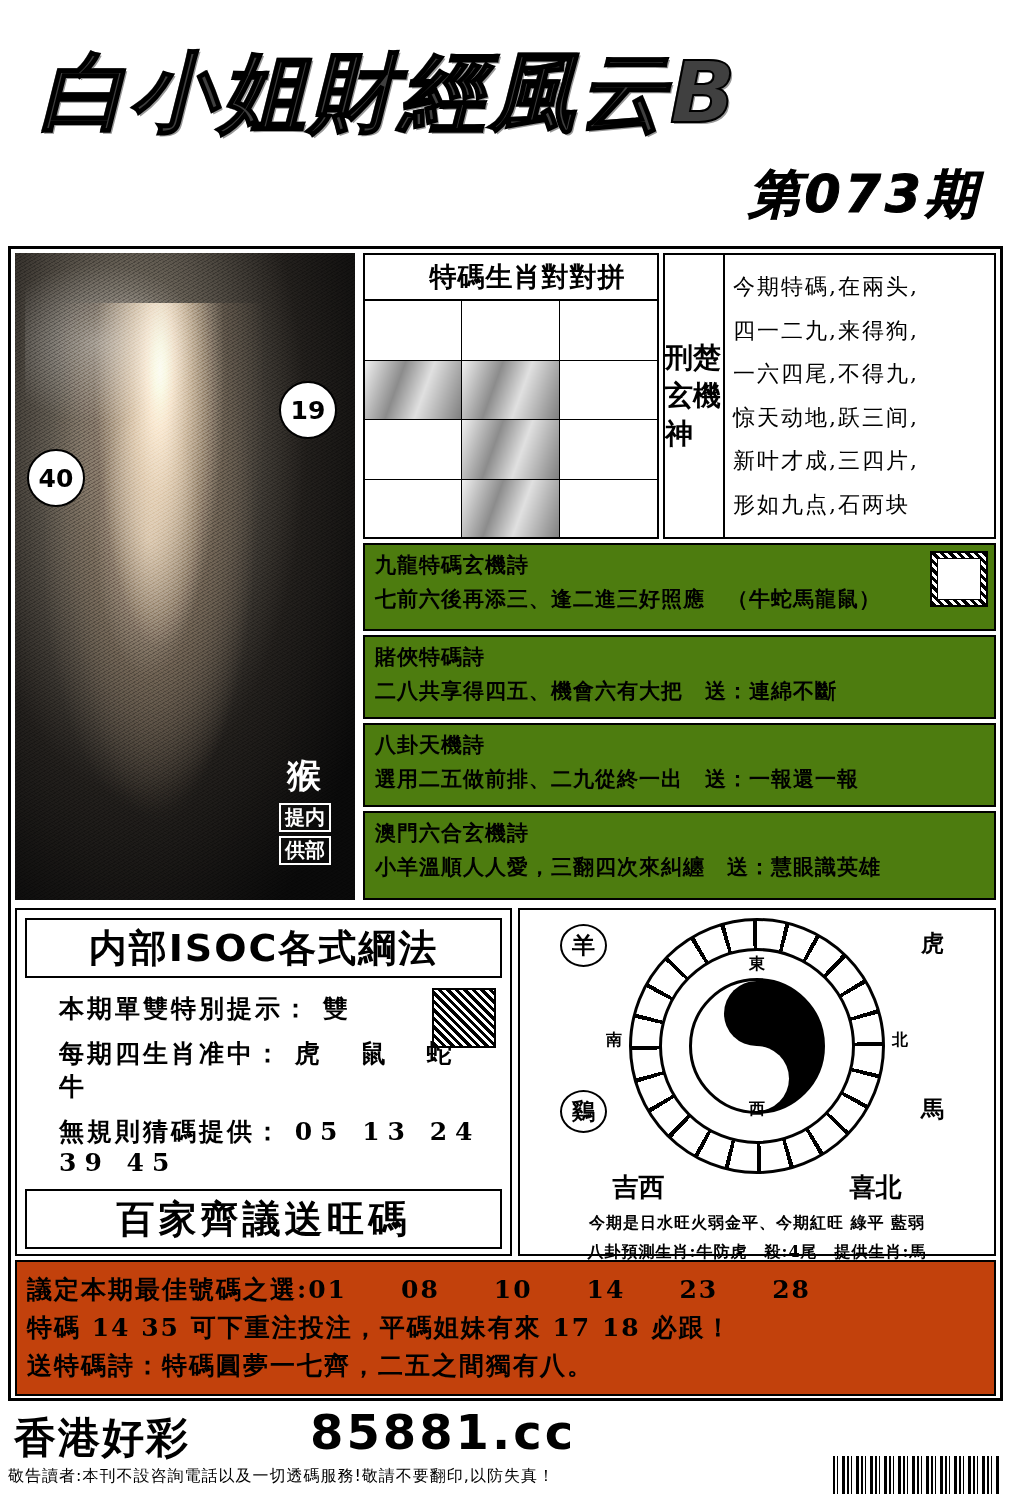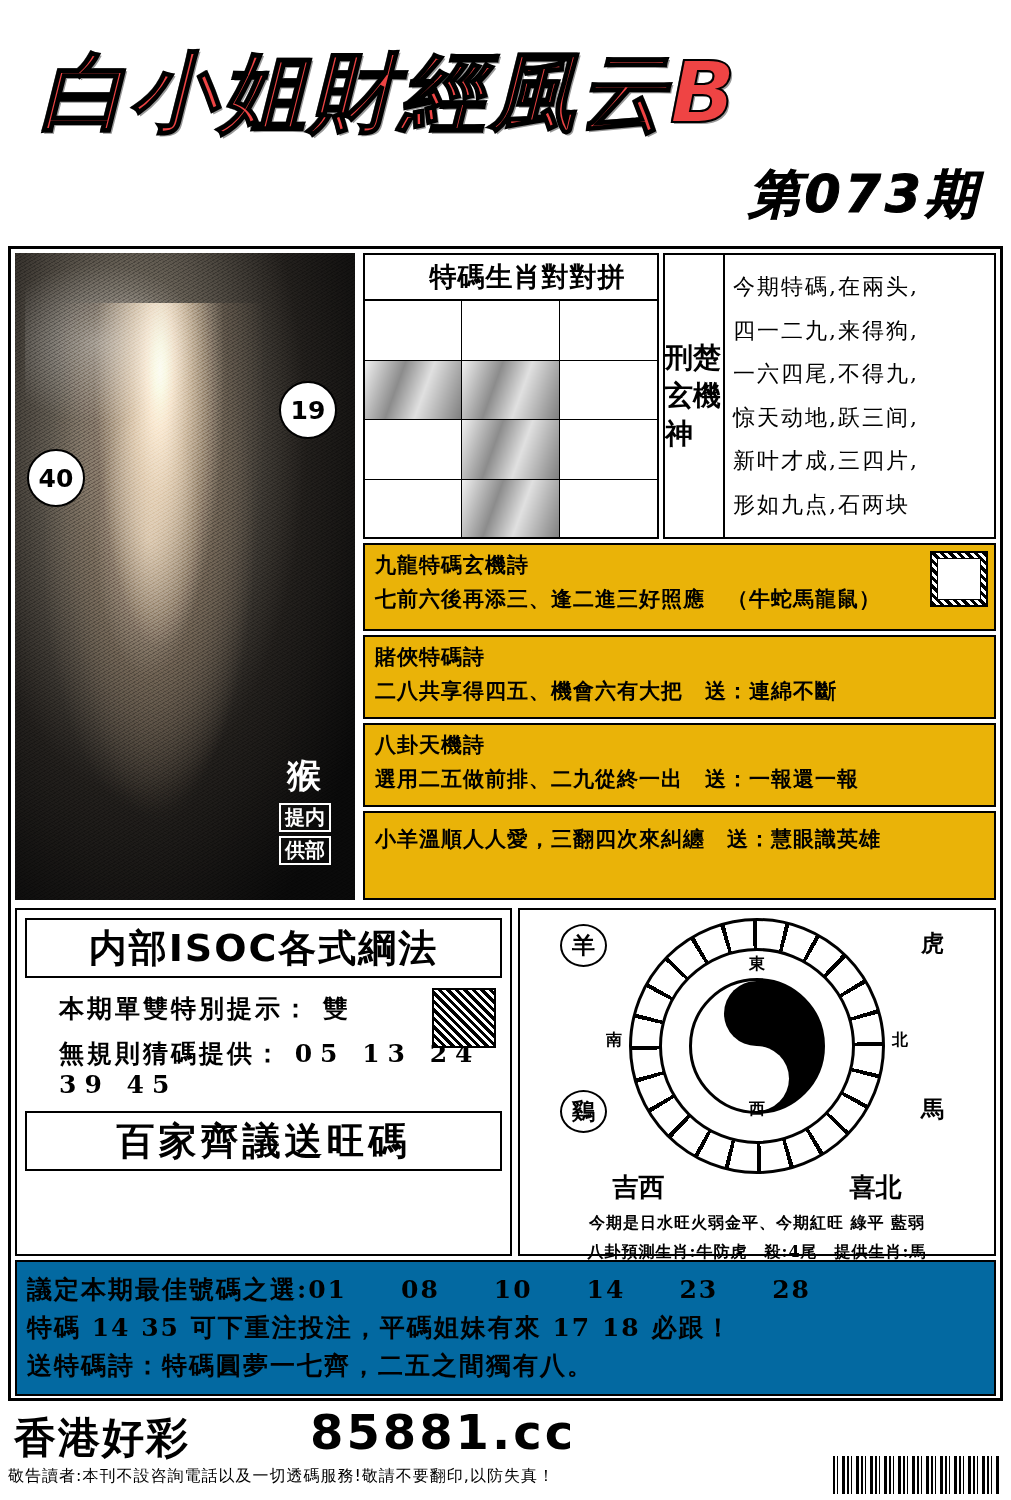--- a/index.html
+++ b/index.html
@@ -14,21 +14,21 @@
   
   .masthead{
     position:absolute;left:0;top:0;width:1011px;height:240px;
   }
   .mast-title{
     position:absolute;left:40px;top:35px;
     font-family:"DejaVu Sans","Liberation Sans",sans-serif;
     font-size:86px;font-weight:bold;letter-spacing:4px;
     font-style:italic;
     -webkit-text-stroke:2px #000;
-    color:#ef4444;
+    color:#404040;
     text-shadow:2px 2px 0 #999, -1px -1px 0 #555;
     white-space:nowrap;
   }
   .mast-issue{
     position:absolute;right:30px;top:160px;
     font-size:52px;font-weight:bold;font-style:italic;
     letter-spacing:4px;
     -webkit-text-stroke:1px #000;
   }
   
@@ -101,21 +101,21 @@
   .poem-block{position:absolute;left:652px;top:4px;width:333px;height:286px;border:2px solid #000;box-sizing:border-box;display:flex;}
   .poem-label{
     width:58px;border-right:2px solid #000;
     display:flex;flex-direction:column;align-items:center;justify-content:space-evenly;
     font-size:28px;font-weight:bold;padding:4px 0;
   }
   .poem-lines{flex:1;display:flex;flex-direction:column;justify-content:space-evenly;padding:4px 8px;}
   .poem-lines div{font-size:22px;font-weight:normal;letter-spacing:2px;font-family:"DejaVu Serif","Liberation Serif",serif;}
 
   
-  .verse{position:absolute;left:352px;width:633px;border:2px solid #000;box-sizing:border-box;padding:6px 10px;background:#eab308;}
+  .verse{position:absolute;left:352px;width:633px;border:2px solid #000;box-sizing:border-box;padding:6px 10px;background:#4d7c0f;}
   .verse .vt{font-size:21px;font-weight:bold;font-family:"DejaVu Serif","Liberation Serif",serif;letter-spacing:1px;}
   .verse .vb{font-size:21px;font-weight:bold;font-family:"DejaVu Serif","Liberation Serif",serif;letter-spacing:1px;margin-top:6px;}
   .v1{top:294px;height:88px;}
   .v2{top:386px;height:84px;}
   .v3{top:474px;height:84px;}
   .v4{top:562px;height:89px;}
   .seal{
     position:absolute;right:6px;top:6px;width:54px;height:52px;border:2px solid #000;
     background:repeating-linear-gradient(45deg,#000 0 3px,#fff 3px 6px);
   }
@@ -169,21 +169,21 @@
   .dir.w{left:50%;bottom:58px;transform:translateX(-50%);}
   .corner{position:absolute;font-size:23px;font-weight:bold;border:2px solid #000;border-radius:50%;padding:4px 10px;}
   .corner.tl{left:40px;top:14px;}
   .corner.tr{right:40px;top:14px;border:none;}
   .corner.bl{left:40px;top:180px;}
   .corner.br{right:40px;top:180px;border:none;}
   .bagua-bottom{display:flex;justify-content:space-around;font-size:26px;font-weight:bold;margin-top:-8px;}
   .bagua-note{font-size:16px;font-weight:bold;text-align:center;letter-spacing:1px;margin-top:8px;font-family:"DejaVu Serif","Liberation Serif",serif;}
 
   
-  .bottom{position:absolute;left:4px;top:1011px;width:981px;height:136px;border:2px solid #000;box-sizing:border-box;padding:6px 10px;background:#0369a1;}
+  .bottom{position:absolute;left:4px;top:1011px;width:981px;height:136px;border:2px solid #000;box-sizing:border-box;padding:6px 10px;background:#c2410c;}
   .bottom div{font-size:25px;font-weight:bold;font-family:"DejaVu Serif","Liberation Serif",serif;letter-spacing:2px;margin-top:5px;}
 
   
   .footer-brand{
     position:absolute;left:14px;top:1410px;
     font-size:42px;font-weight:bold;letter-spacing:2px;
   }
   .footer-site{
     position:absolute;left:310px;top:1404px;
     font-size:48px;font-weight:bold;letter-spacing:3px;
@@ -261,30 +261,35 @@
     </div>
     <div class="verse v2">
       <div class="vt">賭俠特碼詩</div>
       <div class="vb">二八共享得四五、機會六有大把　送：連綿不斷</div>
     </div>
     <div class="verse v3">
       <div class="vt">八卦天機詩</div>
       <div class="vb">選用二五做前排、二九從終一出　送：一報還一報</div>
     </div>
     <div class="verse v4">
+      <div class="vt">澳門六合玄機詩</div>
       <div class="vb">小羊溫順人人愛，三翻四次來糾纏　送：慧眼識英雄</div>
     </div>
   </div>
 
   <div class="mid-left">
     <div class="isoc-head">内部ISOC各式綱法</div>
     <div class="isoc-stamp"></div>
     <div class="isoc-row">
       <span>本期單雙特別提示：</span>
       <span class="val">雙</span>
+    </div>
+    <div class="isoc-row">
+      <span>每期四生肖准中：</span>
+      <span class="val">虎　鼠　蛇　牛</span>
     </div>
     <div class="isoc-row">
       <span>無規則猜碼提供：</span>
       <span class="val">05 13 24 39 45</span>
     </div>
     <div class="isoc-foot">百家齊議送旺碼</div>
   </div>
 
   <div class="mid-right">
     <div class="bagua-wrap">

